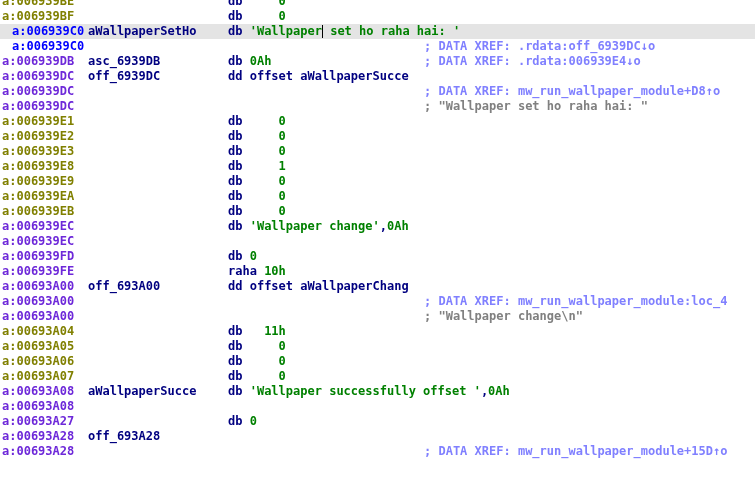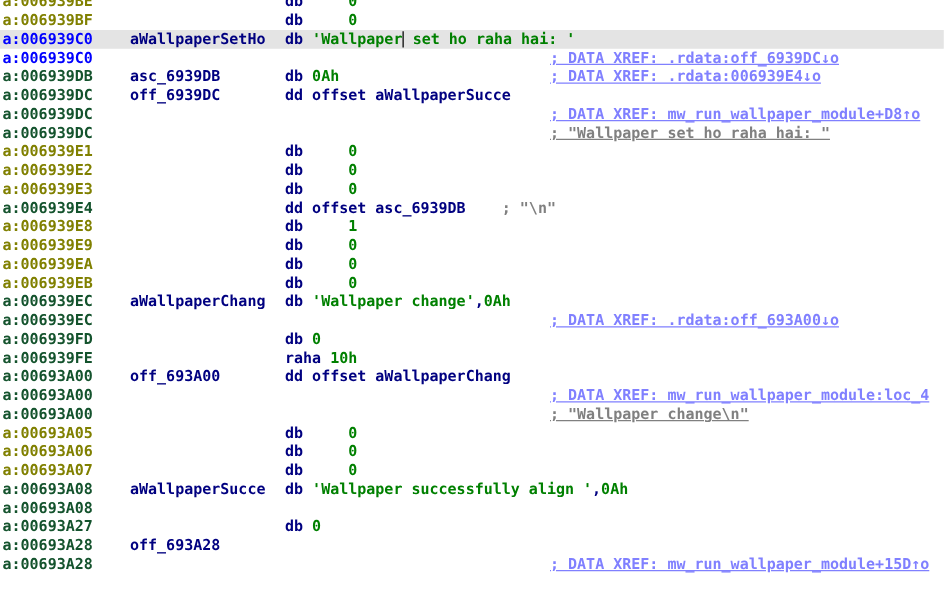--- a/index.html
+++ b/index.html
@@ -9,26 +9,26 @@
       font-family: "DejaVu Sans Mono", "Liberation Mono", monospace;
       font-size: 12px; font-weight: bold;
     }
     .listing { position: relative; top: -6px; }
     .line {
       position: relative; height: 15px; line-height: 15px; white-space: pre;
     }
     .line.hl { background: #e4e4e4; }
     .seg { position: absolute; top: 0; }
     .addr { left: 2px; }
-    .lbl  { left: 104px; color: #000080; }
+    .lbl  { left: 88px; color: #000080; }
     .op   { left: 228px; color: #000080; }
-    .cmt  { left: 440px; text-decoration: underline; }
-    .c-gray { color: #14532d; }
+    .cmt  { left: 424px; }
+    .c-gray { color: #6d28d9; }
     .c-olive { color: #808000; }
-    .c-blue { color: #0000ff; }
+    .c-blue { color: #0000ff; margin-left: 10px; }
     .c-green { color: #008000; }
     .c-navy { color: #000080; }
     .c-xref { color: #8080ff; }
     .c-str { color: #808080; }
     .caret { display:inline-block; width:1px; height:13px; background:#000; vertical-align: middle; }
   </style>
 </head>
 <body>
 
 <div class="listing" id="listing">
@@ -36,33 +36,33 @@
     <div class="line"><span class="seg addr c-olive">a:006939BF</span><span class="seg op"><span class="c-navy">db </span><span class="c-green">    0</span></span></div>
     <div class="line hl"><span class="seg addr c-blue">a:006939C0</span><span class="seg lbl">aWallpaperSetHo</span><span class="seg op"><span class="c-navy">db </span><span class="c-green">'Wallpaper</span><span class="caret"></span><span class="c-green"> set ho raha hai: '</span></span></div>
     <div class="line"><span class="seg addr c-blue">a:006939C0</span><span class="seg cmt c-xref">; DATA XREF: .rdata:off_6939DC↓o</span></div>
     <div class="line"><span class="seg addr c-gray">a:006939DB</span><span class="seg lbl">asc_6939DB</span><span class="seg op"><span class="c-navy">db </span><span class="c-green">0Ah</span></span><span class="seg cmt c-xref">; DATA XREF: .rdata:006939E4↓o</span></div>
     <div class="line"><span class="seg addr c-gray">a:006939DC</span><span class="seg lbl">off_6939DC</span><span class="seg op"><span class="c-navy">dd </span><span class="c-navy">offset aWallpaperSucce</span></span></div>
     <div class="line"><span class="seg addr c-gray">a:006939DC</span><span class="seg cmt c-xref">; DATA XREF: mw_run_wallpaper_module+D8↑o</span></div>
     <div class="line"><span class="seg addr c-gray">a:006939DC</span><span class="seg cmt c-str">; "Wallpaper set ho raha hai: "</span></div>
     <div class="line"><span class="seg addr c-olive">a:006939E1</span><span class="seg op"><span class="c-navy">db </span><span class="c-green">    0</span></span></div>
     <div class="line"><span class="seg addr c-olive">a:006939E2</span><span class="seg op"><span class="c-navy">db </span><span class="c-green">    0</span></span></div>
     <div class="line"><span class="seg addr c-olive">a:006939E3</span><span class="seg op"><span class="c-navy">db </span><span class="c-green">    0</span></span></div>
-    <div class="line"><span class="seg addr c-gray">a:006939E4</span><span class="seg op"><span class="c-navy">dd </span><span class="c-navy">offset asc_6939DB</span><span class="c-str">    ; "\n"</span></span></div>
     <div class="line"><span class="seg addr c-olive">a:006939E8</span><span class="seg op"><span class="c-navy">db </span><span class="c-green">    1</span></span></div>
     <div class="line"><span class="seg addr c-olive">a:006939E9</span><span class="seg op"><span class="c-navy">db </span><span class="c-green">    0</span></span></div>
     <div class="line"><span class="seg addr c-olive">a:006939EA</span><span class="seg op"><span class="c-navy">db </span><span class="c-green">    0</span></span></div>
     <div class="line"><span class="seg addr c-olive">a:006939EB</span><span class="seg op"><span class="c-navy">db </span><span class="c-green">    0</span></span></div>
-    <div class="line"><span class="seg addr c-gray">a:006939EC</span><span class="seg lbl">aWallpaperChang</span><span class="seg op"><span class="c-navy">db </span><span class="c-green">'Wallpaper change'</span><span class="c-navy">,</span><span class="c-green">0Ah</span></span></div>
-    <div class="line"><span class="seg addr c-gray">a:006939EC</span><span class="seg cmt c-xref">; DATA XREF: .rdata:off_693A00↓o</span></div>
+    <div class="line"><span class="seg addr c-gray">a:006939EC</span><span class="seg op"><span class="c-navy">db </span><span class="c-green">'Wallpaper change'</span><span class="c-navy">,</span><span class="c-green">0Ah</span></span></div>
+    <div class="line"><span class="seg addr c-gray">a:006939EC</span></div>
     <div class="line"><span class="seg addr c-gray">a:006939FD</span><span class="seg op"><span class="c-navy">db </span><span class="c-green">0</span></span></div>
     <div class="line"><span class="seg addr c-gray">a:006939FE</span><span class="seg op"><span class="c-navy">raha </span><span class="c-green">10h</span></span></div>
     <div class="line"><span class="seg addr c-gray">a:00693A00</span><span class="seg lbl">off_693A00</span><span class="seg op"><span class="c-navy">dd </span><span class="c-navy">offset aWallpaperChang</span></span></div>
     <div class="line"><span class="seg addr c-gray">a:00693A00</span><span class="seg cmt c-xref">; DATA XREF: mw_run_wallpaper_module:loc_4</span></div>
     <div class="line"><span class="seg addr c-gray">a:00693A00</span><span class="seg cmt c-str">; "Wallpaper change\n"</span></div>
+    <div class="line"><span class="seg addr c-olive">a:00693A04</span><span class="seg op"><span class="c-navy">db </span><span class="c-green">  11h</span></span></div>
     <div class="line"><span class="seg addr c-olive">a:00693A05</span><span class="seg op"><span class="c-navy">db </span><span class="c-green">    0</span></span></div>
     <div class="line"><span class="seg addr c-olive">a:00693A06</span><span class="seg op"><span class="c-navy">db </span><span class="c-green">    0</span></span></div>
     <div class="line"><span class="seg addr c-olive">a:00693A07</span><span class="seg op"><span class="c-navy">db </span><span class="c-green">    0</span></span></div>
-    <div class="line"><span class="seg addr c-gray">a:00693A08</span><span class="seg lbl">aWallpaperSucce</span><span class="seg op"><span class="c-navy">db </span><span class="c-green">'Wallpaper successfully align '</span><span class="c-navy">,</span><span class="c-green">0Ah</span></span></div>
+    <div class="line"><span class="seg addr c-gray">a:00693A08</span><span class="seg lbl">aWallpaperSucce</span><span class="seg op"><span class="c-navy">db </span><span class="c-green">'Wallpaper successfully offset '</span><span class="c-navy">,</span><span class="c-green">0Ah</span></span></div>
     <div class="line"><span class="seg addr c-gray">a:00693A08</span></div>
     <div class="line"><span class="seg addr c-gray">a:00693A27</span><span class="seg op"><span class="c-navy">db </span><span class="c-green">0</span></span></div>
     <div class="line"><span class="seg addr c-gray">a:00693A28</span><span class="seg lbl">off_693A28</span></div>
     <div class="line"><span class="seg addr c-gray">a:00693A28</span><span class="seg cmt c-xref">; DATA XREF: mw_run_wallpaper_module+15D↑o</span></div>
   </div>
 
 </body></html>

